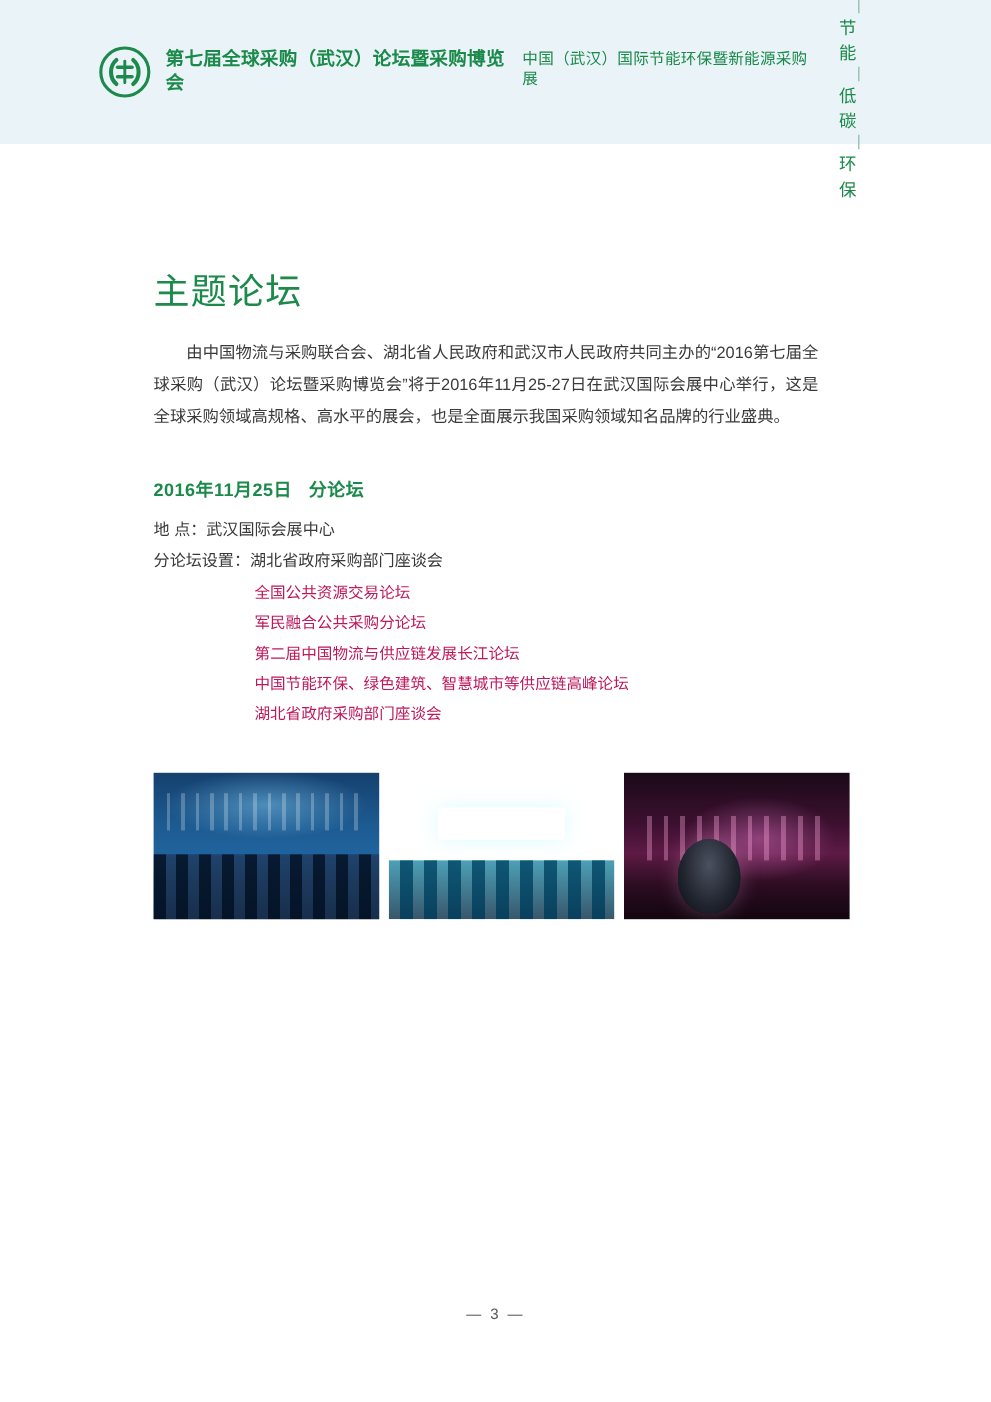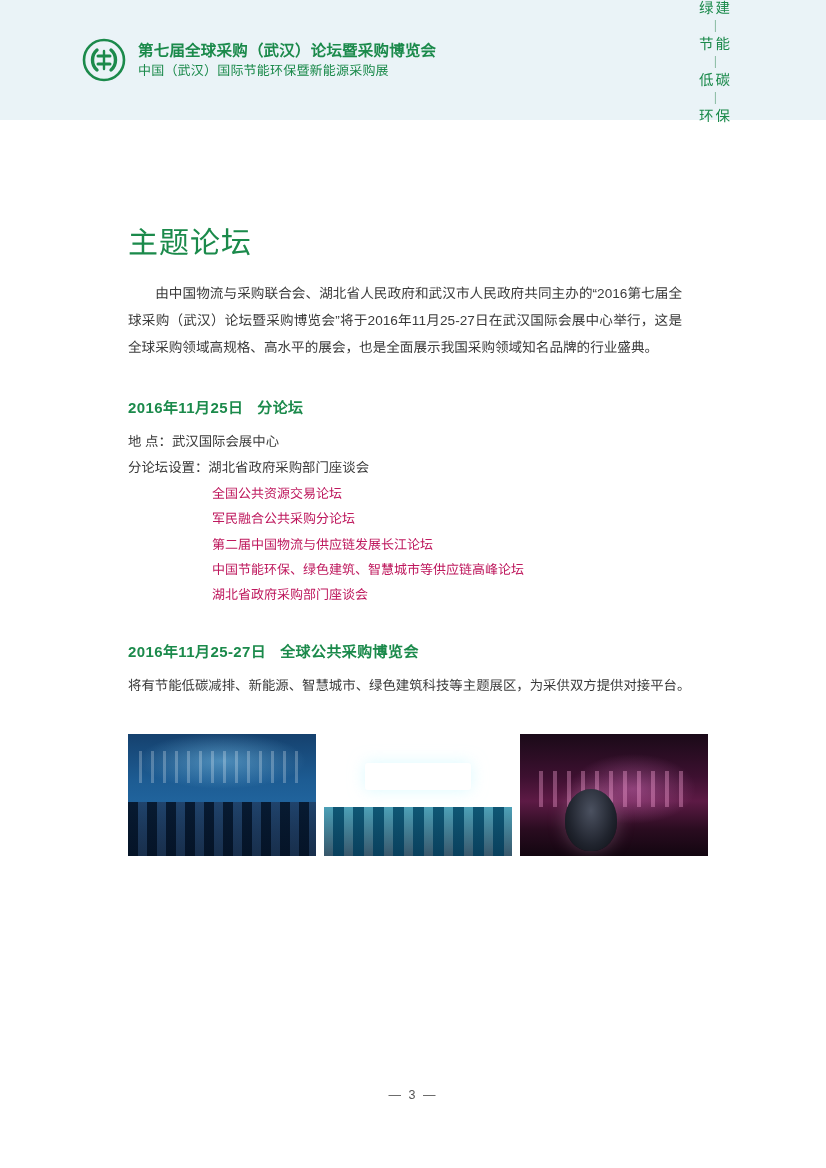--- a/index.html
+++ b/index.html
@@ -35,21 +35,21 @@
     align-items: center;
     gap: 12px;
   }
   .logo-mark {
     width: 44px;
     height: 44px;
     flex: 0 0 44px;
   }
   .brand-text {
     display: flex;
-    flex-direction: column;
+    flex-direction: row;
     justify-content: center;
     line-height: 1.32;
   }
   .brand-line1 {
     font-size: 15.5px;
     font-weight: bold;
     color: #1b8a4b;
     letter-spacing: 0.2px;
   }
   .brand-line2 {
@@ -287,26 +287,20 @@
       <div class="line">分论坛设置：湖北省政府采购部门座谈会</div>
       <ul class="sub-list">
         <li>全国公共资源交易论坛</li>
         <li>军民融合公共采购分论坛</li>
         <li>第二届中国物流与供应链发展长江论坛</li>
         <li>中国节能环保、绿色建筑、智慧城市等供应链高峰论坛</li>
         <li>湖北省政府采购部门座谈会</li>
       </ul>
     </div>
 
-    <div class="block">
-      <div class="block-heading">
-        <span>2016年11月25-27日</span><span class="gap"></span><span>全球公共采购博览会</span>
-      </div>
-      <div class="block-note">将有节能低碳减排、新能源、智慧城市、绿色建筑科技等主题展区，为采供双方提供对接平台。</div>
-    </div>
 
     <div class="photo-row">
       <div class="photo photo-1"></div>
       <div class="photo photo-2"></div>
       <div class="photo photo-3"></div>
     </div>
 
   </div>
 
   <div class="footer">—  3  —</div>

